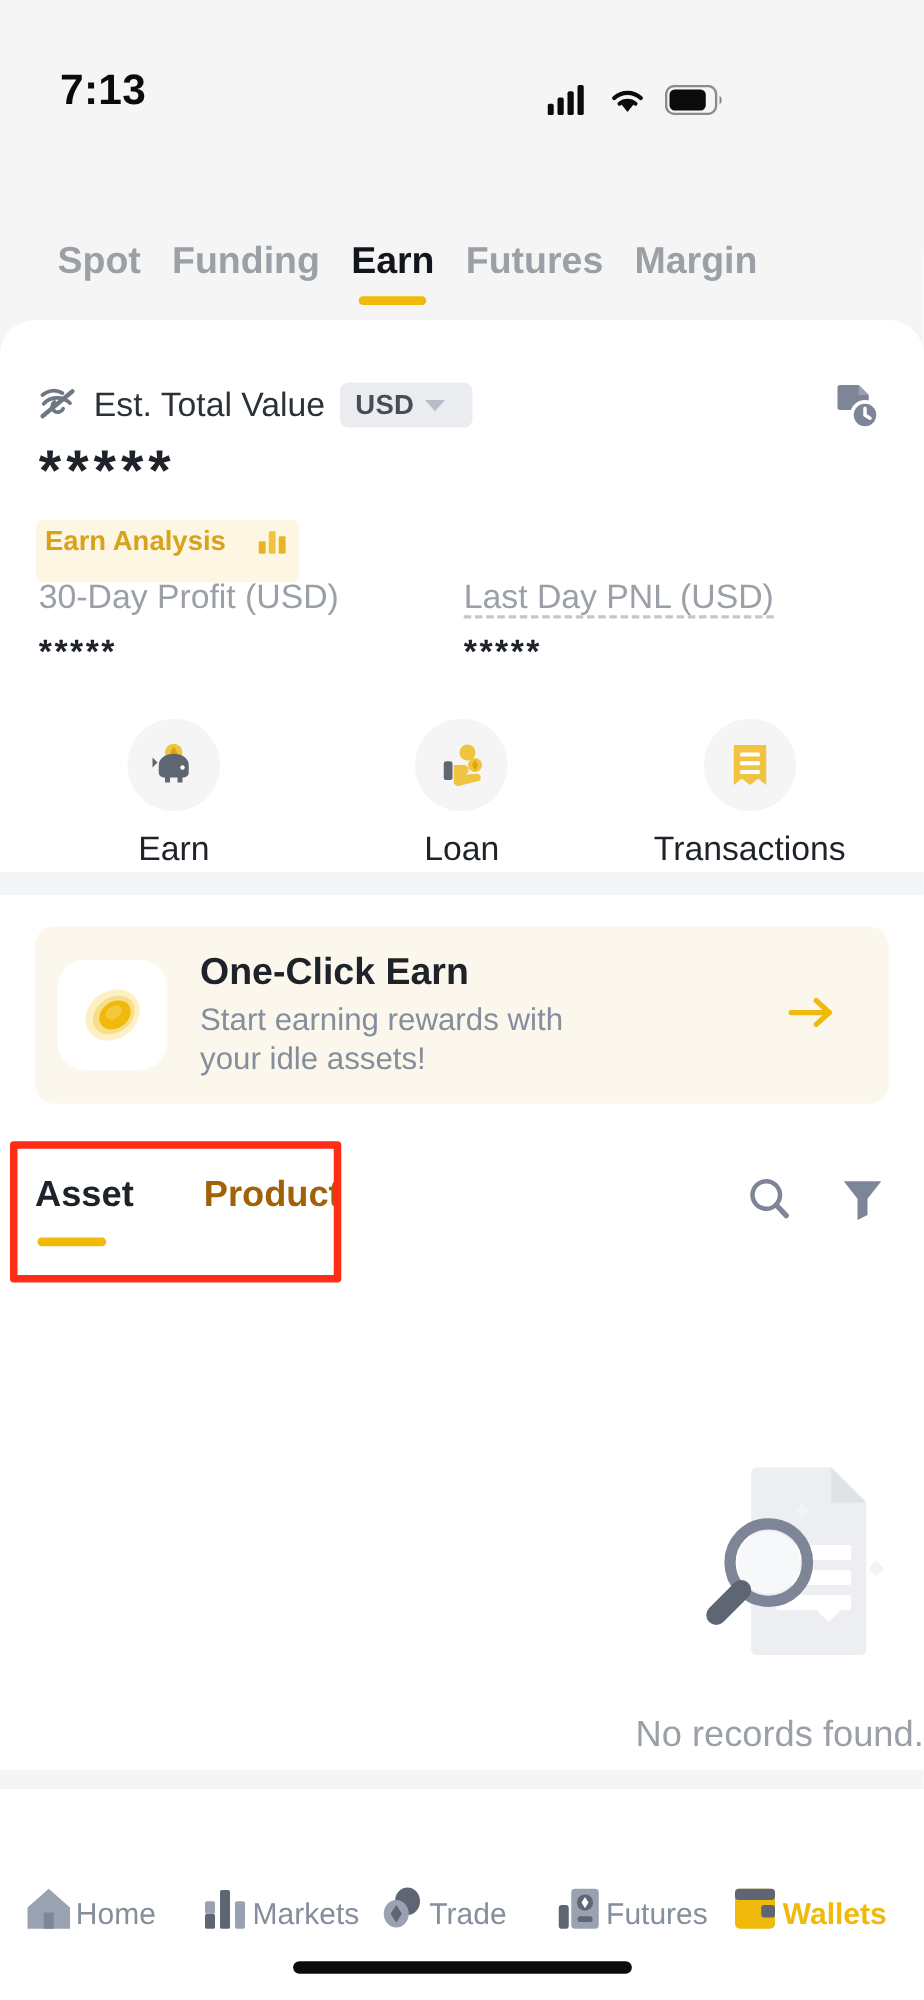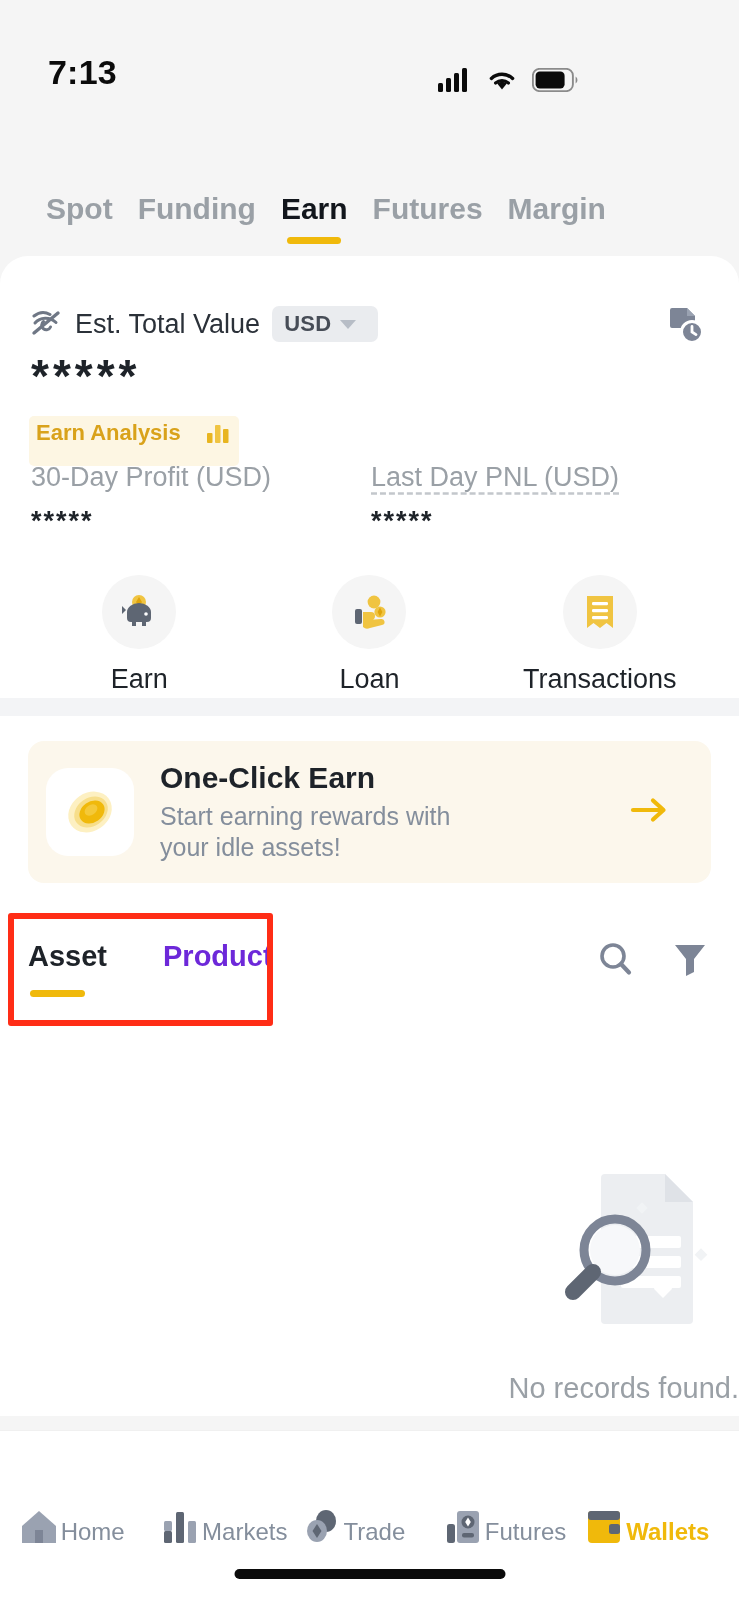--- a/index.html
+++ b/index.html
@@ -120,21 +120,21 @@
     width:88px; height:88px; border-radius:22px; background:#ffffff;
     display:flex; align-items:center; justify-content:center; flex:0 0 auto;
   }
   .banner-txt { margin-left:26px; flex:1; }
   .banner-title { font-size:30px; font-weight:700; color:#1e2329; }
   .banner-sub { margin-top:6px; font-size:25px; color:#848e9c; line-height:31px; max-width:330px; }
   .banner-arrow { flex:0 0 auto; }
 
   
   .subtabs { position:absolute; top:940px; left:28px; display:flex; align-items:flex-start; gap:56px; }
-  .subtab { position:relative; font-size:29px; color:#6d28d9; font-weight:600; }
+  .subtab { position:relative; font-size:29px; color:#a16207; font-weight:600; }
   .subtab.active { color:#1e2329; font-weight:700; }
   .subtab .sbar { position:absolute; left:2px; bottom:-24px; width:55px; height:7px;
                   border-radius:4px; background:#f0b90b; }
   .subtools { position:absolute; top:940px; right:32px; display:flex; align-items:center; gap:38px; }
 
   .redbox {
     position:absolute; left:8px; top:913px; width:265px; height:113px;
     border:6px solid #ff2d16; border-radius:3px; pointer-events:none;
   }
 

